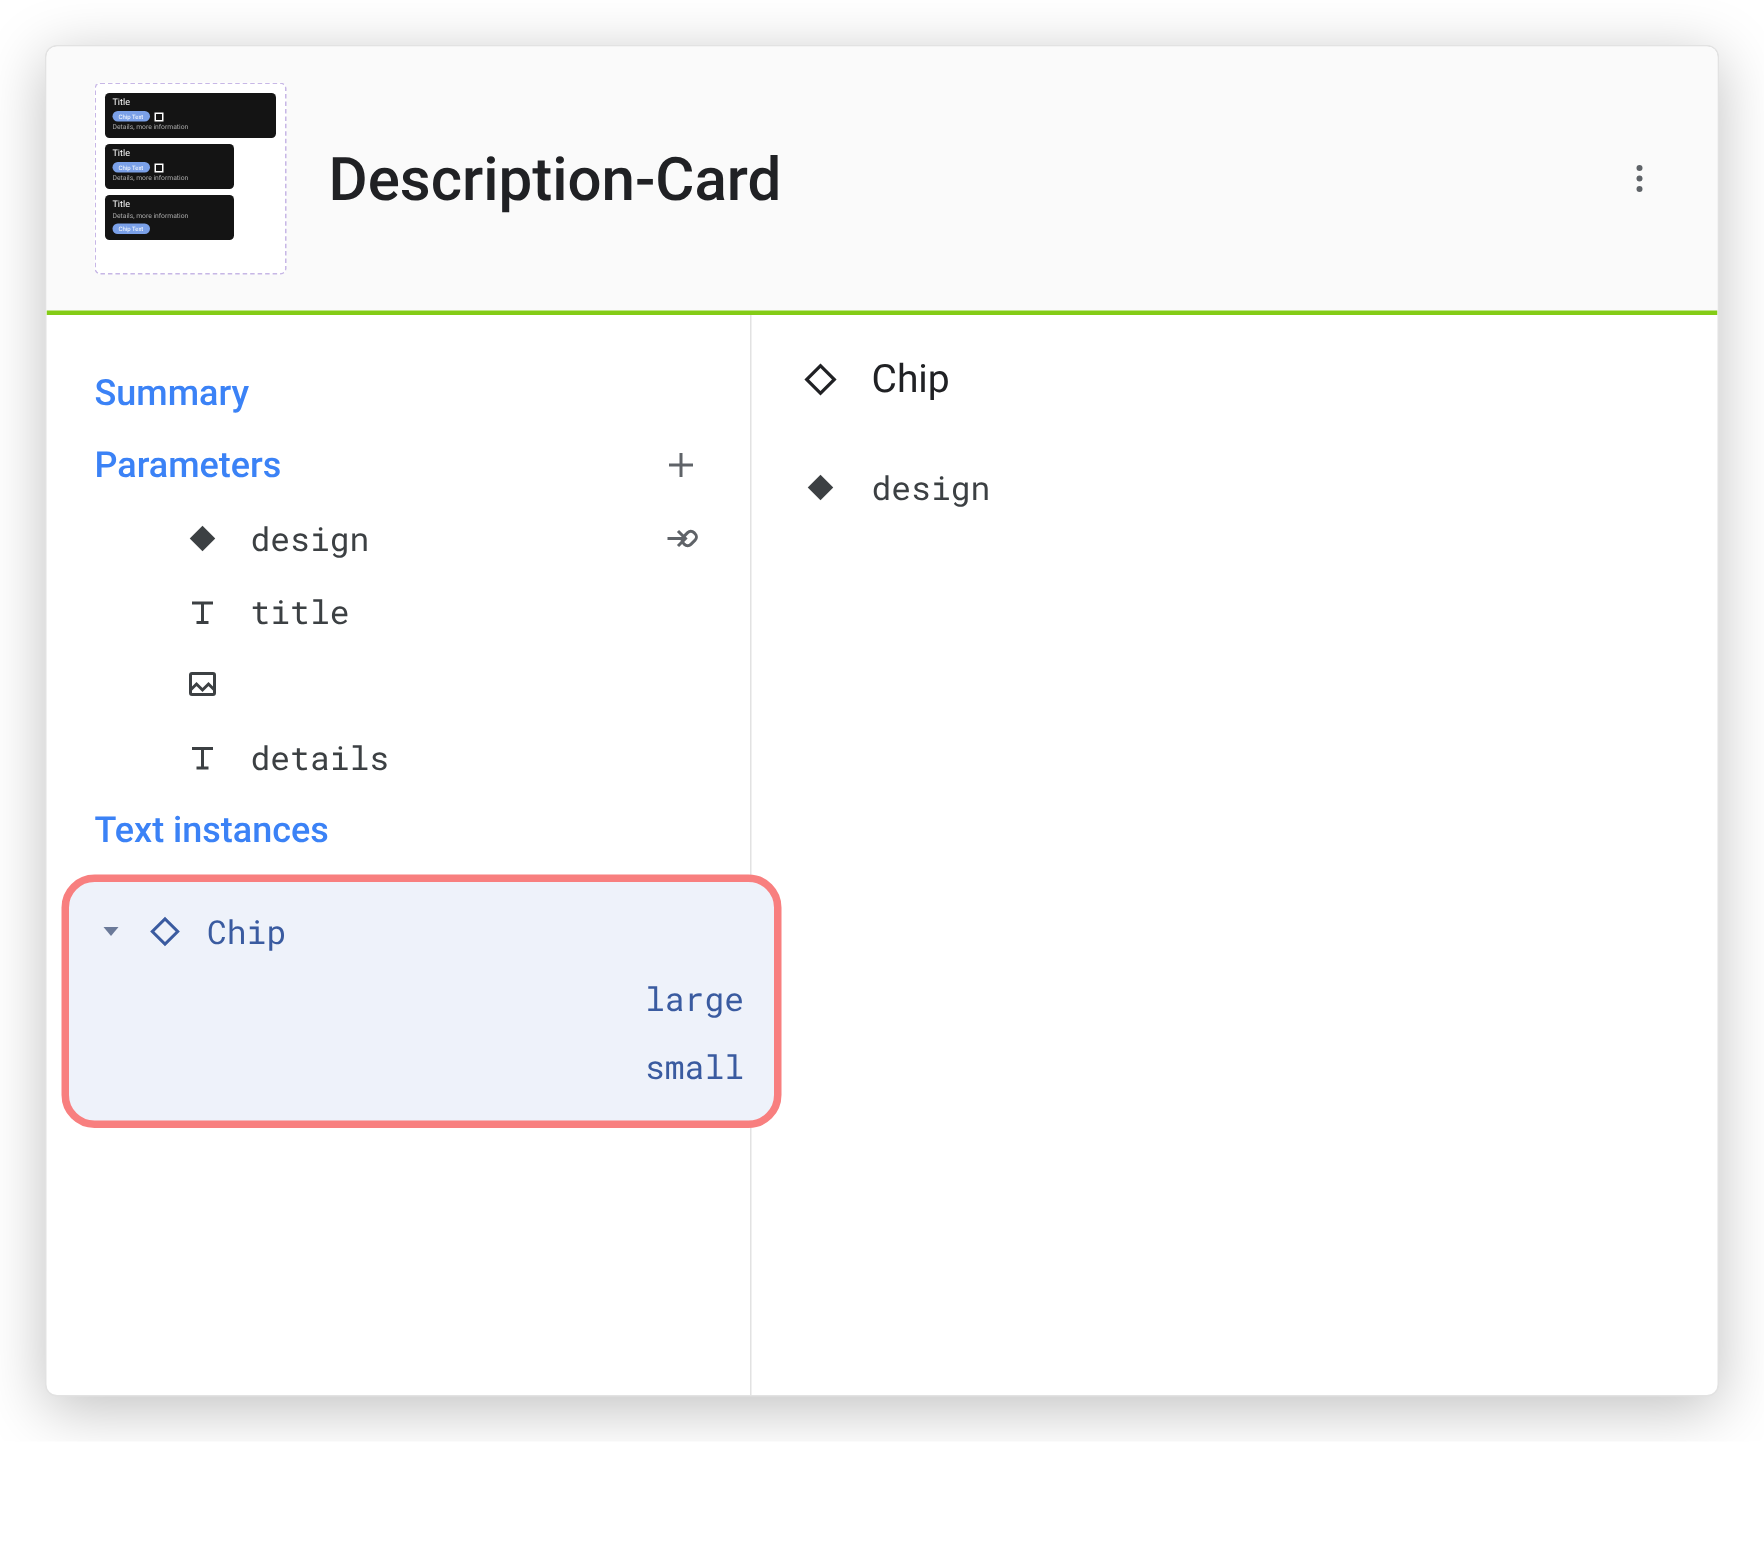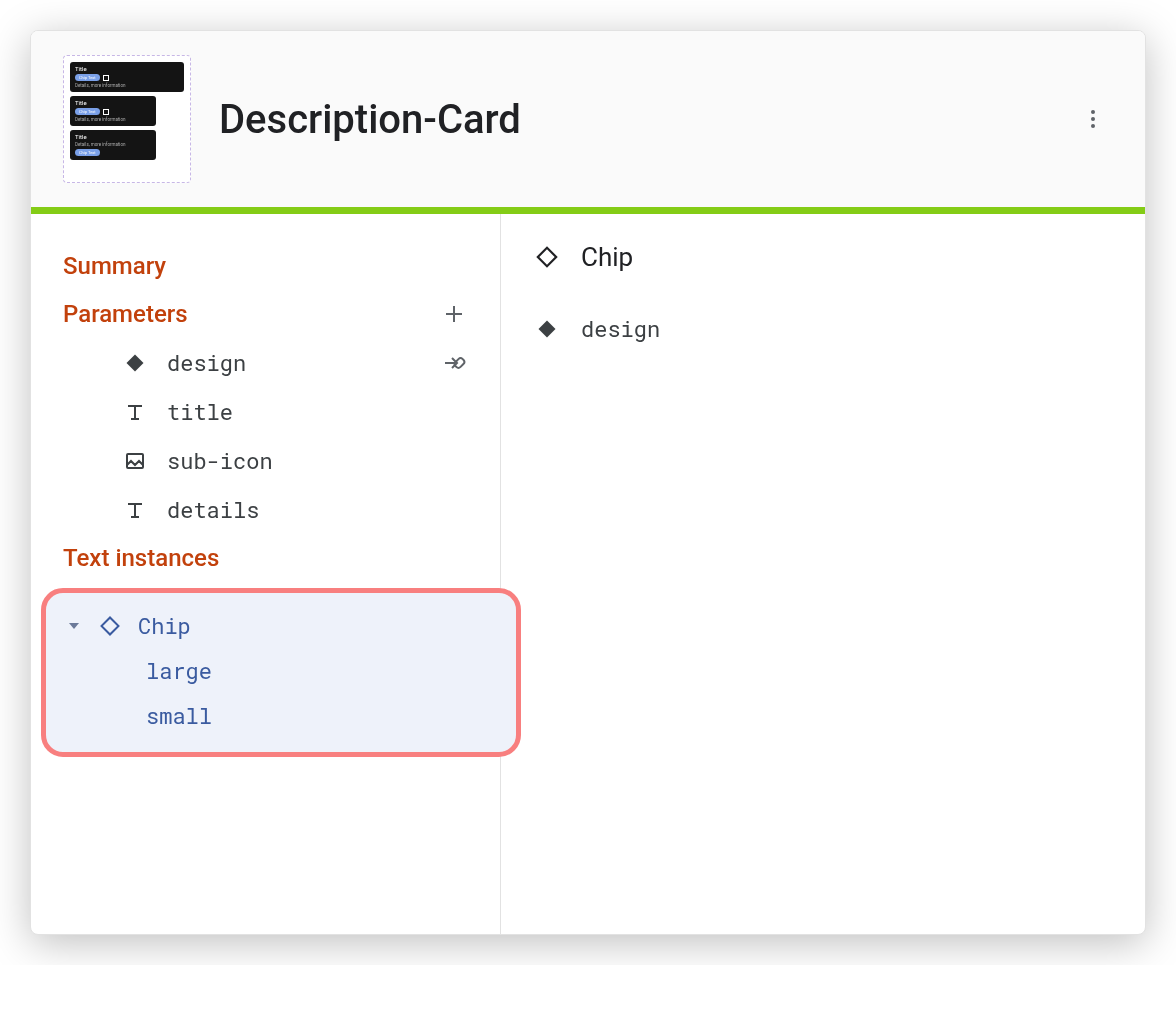--- a/index.html
+++ b/index.html
@@ -14,21 +14,21 @@
       border: 1px solid #e2e2e2;
       border-radius: 8px;
       box-shadow: 0 8px 40px rgba(0,0,0,0.25);
       overflow: hidden;
     }
     .header {
       display: flex;
       align-items: center;
       padding: 24px 32px;
       gap: 28px;
-      border-bottom: 7px solid #84cc16;
+      border-bottom: 3px solid #84cc16;
       background: #fafafa;
     }
     .thumb {
       width: 128px;
       height: 128px;
       border: 1px dashed #c7b7e6;
       border-radius: 4px;
       background: #fff;
       padding: 6px;
       display: flex;
@@ -73,21 +73,21 @@
       border-right: 1px solid #e2e2e2;
       padding: 28px 0 0 0;
     }
     .right {
       flex: 1;
       padding: 28px 32px;
     }
     .section-header {
       font-size: 24px;
       font-weight: 500;
-      color: #c2410c;
+      color: #3b82f6;
       padding: 10px 32px;
     }
     .section-header.row {
       display: flex;
       justify-content: space-between;
     }
     .add-btn { width:28px; height:28px; display:flex; align-items:center; justify-content:center; cursor:pointer; }
     .add-btn svg { width:24px; height:24px; }
     .item-row {
       display: flex;
@@ -117,21 +117,21 @@
       align-items: center;
       padding: 8px 20px;
       gap: 14px;
       font-family: "Roboto Mono", "SFMono-Regular", Consolas, monospace;
       font-size: 22px;
       color: #3a5ba0;
     }
     .chevron { width:16px; display:flex; align-items:center; justify-content:center; }
     .chevron svg { width:12px; height:12px; }
     .hl-row .icon-slot svg { stroke:#3a5ba0; }
-    .hl-row.child { padding-left: 100px; }
+    .hl-row.child { padding-left: 100px; justify-content: flex-end; }
     .right-title {
       display:flex; align-items:center; gap: 20px;
       font-size: 26px; font-weight:400; color:#202124;
       margin-bottom: 28px;
     }
     .right-title .icon-slot svg { width:26px; height:26px; }
     .right-item {
       display:flex; align-items:center; gap:20px;
       font-family: "Roboto Mono", "SFMono-Regular", Consolas, monospace;
       font-size: 22px; color:#3c4043;
@@ -221,21 +221,20 @@
 
 
       <div class="item-row">
         <span class="indent"></span>
         <span class="icon-slot">
           <svg viewBox="0 0 24 24" fill="none" stroke="#3c4043" stroke-width="2">
               <rect x="4" y="5" width="16" height="14" rx="1"></rect>
               <path d="M4 16l4-4 4 4 4-4 4 4"></path>
             </svg>
         </span>
-        <span class="label">sub-icon</span>
       </div>
 
       <div class="item-row">
         <span class="indent"></span>
         <span class="icon-slot">
           <svg viewBox="0 0 24 24" fill="none" stroke="#3c4043" stroke-width="2">
               <path d="M5 6h14M12 6v13M8 19h8"></path>
             </svg>
         </span>
         <span class="label">details</span>

